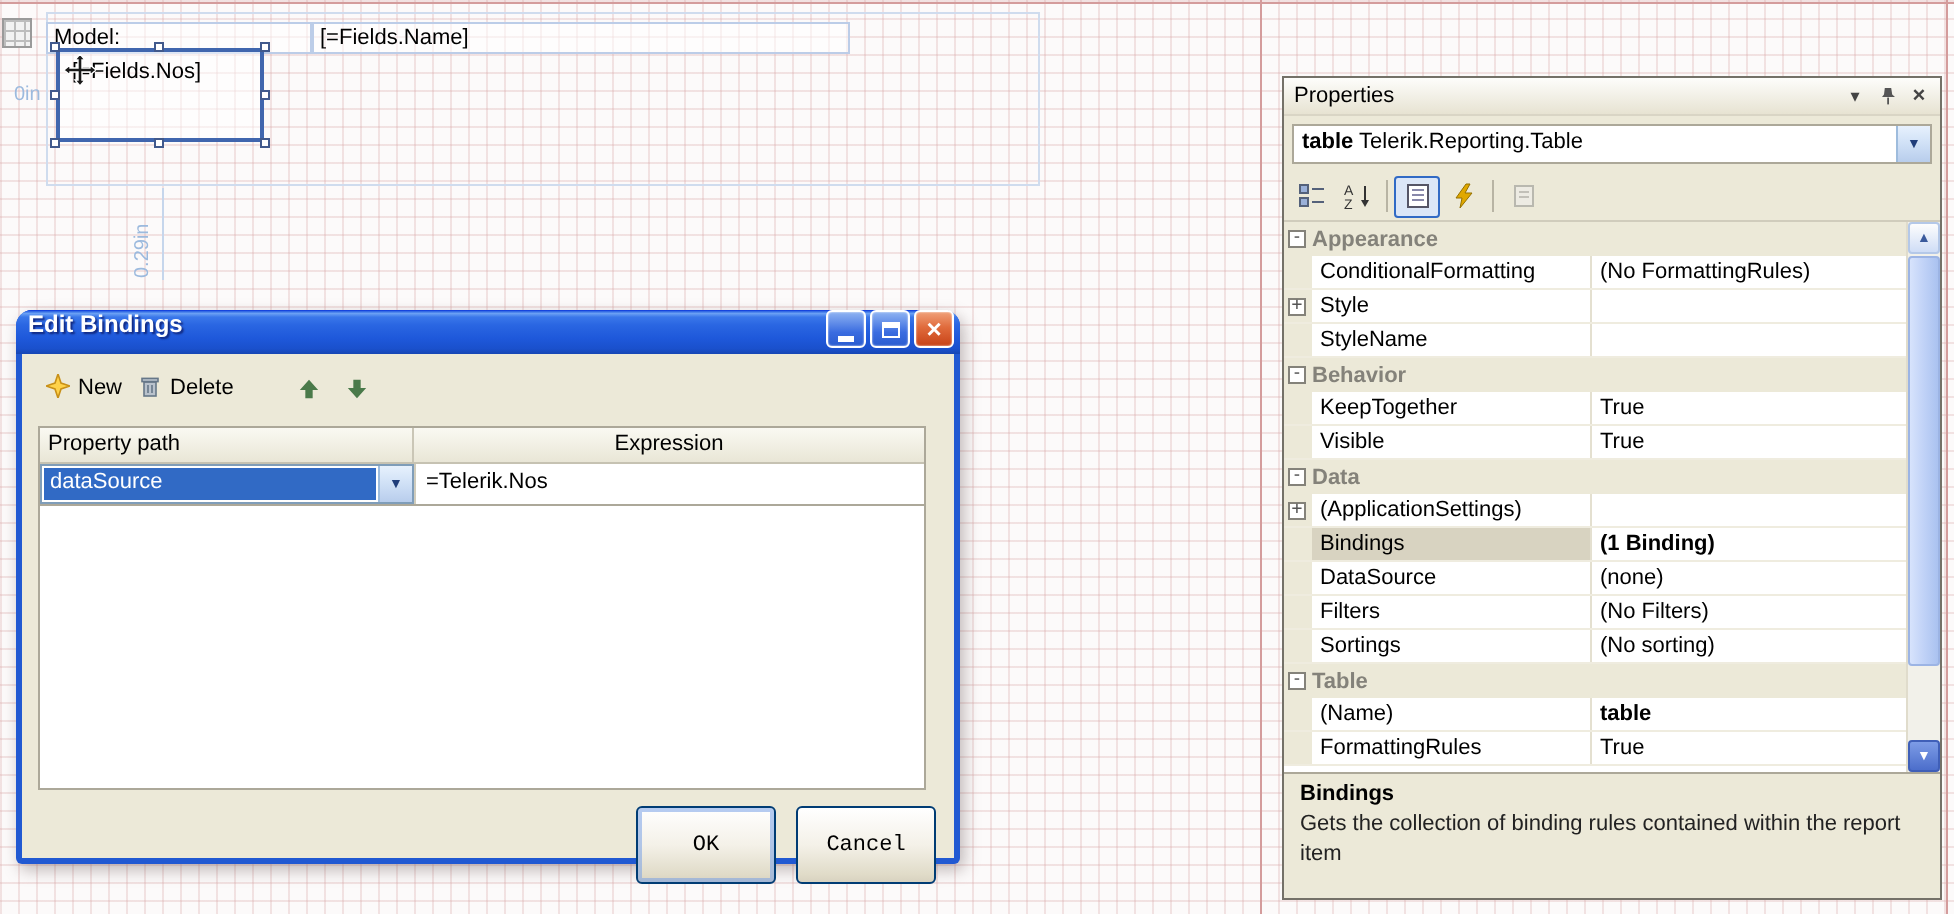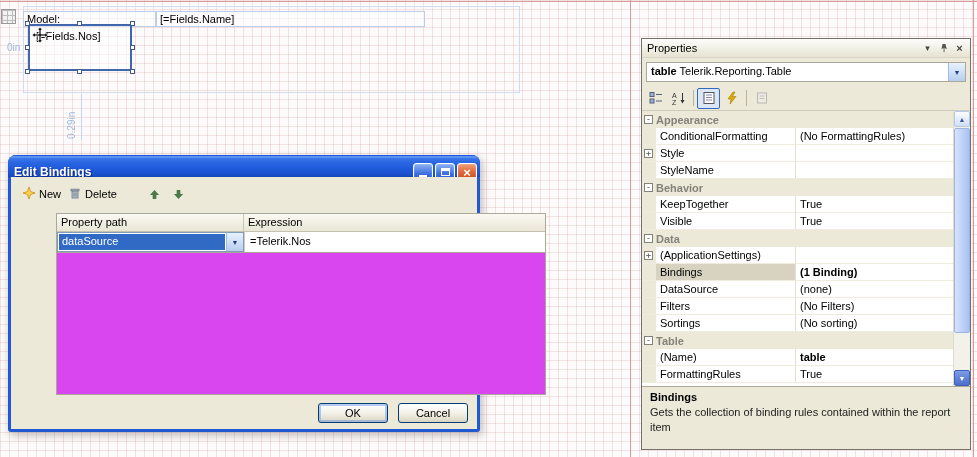--- a/index.html
+++ b/index.html
@@ -34,54 +34,54 @@
   .h.sw{left:-5px;bottom:-5px} .h.s{left:calc(50% - 3px);bottom:-5px} .h.se{right:-5px;bottom:-5px}
   .move-icon { position:absolute; left:2px; top:1px; width:16px; height:16px; }
   .ruler-origin { position:absolute; left:7px; top:42px; font-size:10px; color:#9cbade; }
   .dim-label { position:absolute; left:66px; top:139px; transform:rotate(-90deg); transform-origin:0 0;
     font-size:10px; color:#9cbade; white-space:nowrap; }
   .col-guide { position:absolute; left:81px; top:94px; width:1px; height:46px; background:#c6d6ec; }
 
   
   .xp-window { position:absolute; left:8px; top:155px; width:472px; height:277px;
     background:#2159d2; border-radius:8px 8px 3px 3px; box-shadow:2px 3px 8px rgba(100,80,80,.4); }
-  .xp-titlebar { height:22px; border-radius:8px 8px 0 0; display:flex; align-items:center; padding:12px 3px 0 6px;
+  .xp-titlebar { height:22px; border-radius:8px 8px 0 0; display:flex; align-items:flex-start; padding:0 3px 0 6px;
     background:linear-gradient(to bottom,#0831d9 0%,#3b74e8 4%,#6aa0f4 8%,#3a77ea 16%,#2a66e2 34%,#1e58da 65%,#1a50cc 88%,#1646b4 100%); }
   .xp-title { flex:1; color:#fff; font-weight:bold; font-size:12px; text-shadow:1px 1px 1px #11277e; }
   .xp-btn { width:20px; height:19px; margin-left:2px; border:1px solid #fff; border-radius:3px;
     display:flex; align-items:center; justify-content:center; color:#fff;
     background:linear-gradient(to bottom,#8fb3f2,#3a6ce0 60%,#2a5cd0); box-shadow:inset 0 0 1px #fff; }
   .xp-btn.close { background:linear-gradient(to bottom,#f0a078,#e06b3c 45%,#c84318); font-weight:bold; font-size:13px; line-height:1; }
   .g-min { width:8px; height:3px; background:#fff; margin-top:9px; }
   .g-max { width:9px; height:8px; border:1px solid #fff; border-top-width:3px; }
   .xp-client { position:absolute; left:3px; right:3px; top:22px; bottom:3px; background:#ece9d8; }
 
   .db-toolbar { position:absolute; left:8px; top:7px; height:20px; display:flex; align-items:center; }
   .tool-btn { display:flex; align-items:center; gap:4px; padding:2px 4px; }
   .db-spacer { width:26px; }
   .arrow-btn { width:16px; height:16px; display:flex; align-items:center; justify-content:center; margin-right:8px; }
 
-  .db-grid { position:absolute; left:8px; top:36px; width:490px; height:182px;
-    border:1px solid #aca899; background:#d946ef; display:flex; flex-direction:column;margin-left:37px; }
+  .db-grid { position:absolute; left:8px; top:36px; width:444px; height:182px;
+    border:1px solid #aca899; background:#ffffff; display:flex; flex-direction:column; }
   .db-header { display:flex; height:18px; background:linear-gradient(to bottom,#faf9f2,#e9e6d6); border-bottom:1px solid #c6c2b2; }
   .db-hcell { padding:2px 4px; border-right:1px solid #cac6b6; }
   .db-hcell.c1 { width:187px; }
-  .db-hcell.c2 { flex:1; border-right:none; }
+  .db-hcell.c2 { flex:1; border-right:none;text-align:center; }
   .db-row { display:flex; height:21px; background:#fff; border-bottom:1px solid #aca899; }
   .db-cell1 { width:187px; }
   .combo { display:flex; height:100%; border:1px solid #7f9db9; background:#fff; }
   .combo-text { flex:1; background:#316ac5; color:#fff; margin:1px; padding:1px 3px; line-height:13px; }
   .combo-btn { width:17px; display:flex; align-items:center; justify-content:center;
     background:linear-gradient(to bottom,#e7f1fd,#cfe0f6 50%,#b8cdec); border-left:1px solid #9ebcdd;
     font-size:7px; color:#1f3d7a; }
   .db-cell2 { flex:1; padding:3px 5px; border-left:1px solid #d0ccbc; background:#fff; }
 
-  .xp-button { position:absolute; width:70px; height:20px; border:1px solid #003c74; border-radius:3px;
+  .xp-button { position:absolute; width:70px; height:39px; border:1px solid #003c74; border-radius:3px;
     background:linear-gradient(to bottom,#ffffff,#f4f1e8 50%,#e0dbc8 90%,#d8d2c0);
-    display:flex; align-items:center; justify-content:center; }
+    display:flex; align-items:center; justify-content:center;font-family:Liberation Mono, monospace; }
   .btn-ok { left:307px; top:226px; box-shadow:inset 0 0 0 2px rgba(120,160,230,.55); }
   .btn-cancel { left:387px; top:226px; }
 
   
   .prop-panel { position:absolute; left:641px; top:38px; width:330px; height:412px;
     background:#ece9d8; border:1px solid #747168; }
   .pp-title { height:19px; display:flex; align-items:center; padding:0 3px 0 5px;
     background:linear-gradient(to bottom,#fdfdfb,#e7e3d2); border-bottom:1px solid #d9d5c5; }
   .pp-title-label { flex:1; }
   .pp-icon { width:15px; height:14px; display:flex; align-items:center; justify-content:center;

